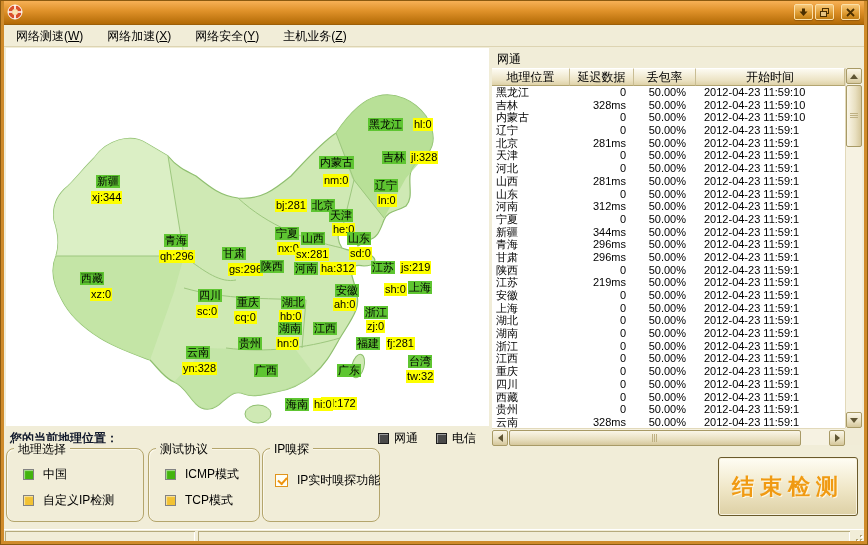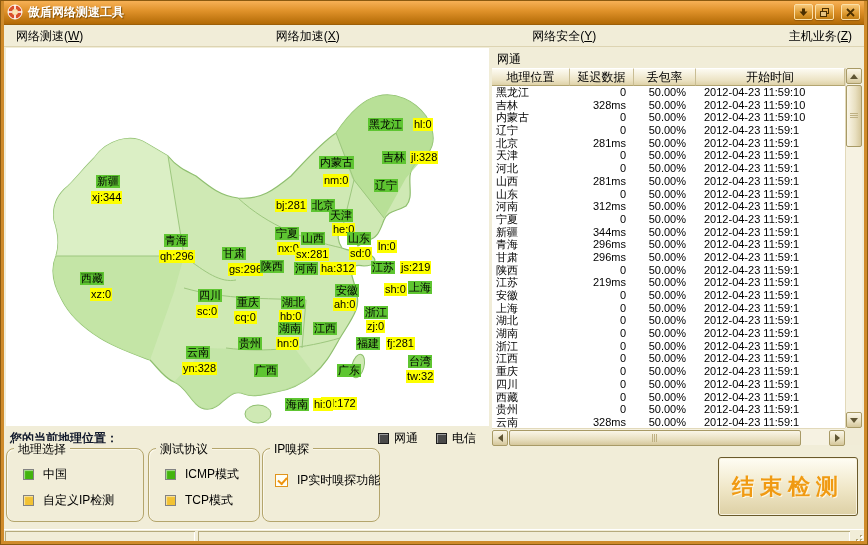--- a/index.html
+++ b/index.html
@@ -25,21 +25,21 @@
   .tb-btn{
     width:19px;height:16px;box-sizing:border-box;border:1px solid #fbe0a8;
     background:linear-gradient(180deg,#f7c878 0%,#dd9a30 60%,#c07d12 100%);
     border-radius:2px;display:flex;align-items:center;justify-content:center;
     box-shadow:0 1px 1px rgba(90,50,0,.4);
   }
   .tb-btn.close{margin-left:5px;}
   
   .menubar{
     position:absolute;left:4px;top:25px;right:4px;height:21px;
-    background:#f1edd8;border-bottom:1px solid #ddd4b2;display:flex;align-items:stretch;justify-content:space-between;
+    background:#f1edd8;border-bottom:1px solid #ddd4b2;display:flex;align-items:stretch;
   }
   .menu-item{padding:3px 12px 0 12px;white-space:nowrap;cursor:default;}
   .menu-item u{text-decoration:underline;}
   
   .map-panel{
     position:absolute;left:6px;top:48px;width:483px;height:378px;background:#fff;overflow:hidden;
   }
   .map-panel svg{position:absolute;left:0;top:0;}
   .map-label{
     position:absolute;font-size:11px;line-height:13px;padding:0 1px;color:#000;white-space:nowrap;
@@ -140,21 +140,20 @@
 <body>
 
 <div class="titlebar">
   <span class="app-icon">
     <svg width="16" height="16" viewBox="0 0 16 16">
       <circle cx="8" cy="8" r="7" fill="#d94f2a" stroke="#fff" stroke-width="1"></circle>
       <circle cx="8" cy="8" r="3" fill="#fbe4b0"></circle>
       <path d="M8 1 L8 5 M8 11 L8 15 M1 8 L5 8 M11 8 L15 8" stroke="#fff" stroke-width="1.6"></path>
     </svg>
   </span>
-  <span class="title-text">傲盾网络测速工具</span>
   <span class="title-buttons">
     <span class="tb-btn">
       <svg width="9" height="9" viewBox="0 0 9 9">
           <path d="M4.5 8 L0.5 3.5 L3 3.5 L3 0.5 L6 0.5 L6 3.5 L8.5 3.5 Z" fill="#4a2f00"></path>
         </svg>
     </span>
     <span class="tb-btn">
       <svg width="9" height="9" viewBox="0 0 9 9">
           <rect x="2.5" y="0.5" width="6" height="5" fill="none" stroke="#4a2f00"></rect>
           <rect x="0.5" y="3.5" width="6" height="5" fill="#e8c480" stroke="#4a2f00"></rect>
@@ -205,21 +204,21 @@
     <ellipse cx="352" cy="318" rx="6" ry="12" fill="#cfe9b4" stroke="#8fbf6f" transform="rotate(15 352 318)"></ellipse>
   </svg>
   <div>
       <span class="map-label name" style="left: 362px; top: 70px;">黑龙江</span>
       <span class="map-label value" style="left: 407px; top: 70px;">hl:0</span>
       <span class="map-label name" style="left: 376px; top: 103px;">吉林</span>
       <span class="map-label value" style="left: 404px; top: 103px;">jl:328</span>
       <span class="map-label name" style="left: 313px; top: 108px;">内蒙古</span>
       <span class="map-label value" style="left: 317px; top: 126px;">nm:0</span>
       <span class="map-label name" style="left: 368px; top: 131px;">辽宁</span>
-      <span class="map-label value" style="left: 371px; top: 146px; margin-top: 46px;">ln:0</span>
+      <span class="map-label value" style="left: 371px; top: 146px;">ln:0</span>
       <span class="map-label name" style="left: 90px; top: 127px;">新疆</span>
       <span class="map-label value" style="left: 85px; top: 143px;">xj:344</span>
       <span class="map-label value" style="left: 269px; top: 151px;">bj:281</span>
       <span class="map-label name" style="left: 305px; top: 151px;">北京</span>
       <span class="map-label name" style="left: 323px; top: 161px;">天津</span>
       <span class="map-label value" style="left: 326px; top: 175px;">he:0</span>
       <span class="map-label name" style="left: 269px; top: 179px;">宁夏</span>
       <span class="map-label value" style="left: 271px; top: 194px;">nx:0</span>
       <span class="map-label name" style="left: 295px; top: 184px;">山西</span>
       <span class="map-label value" style="left: 289px; top: 200px;">sx:281</span>

